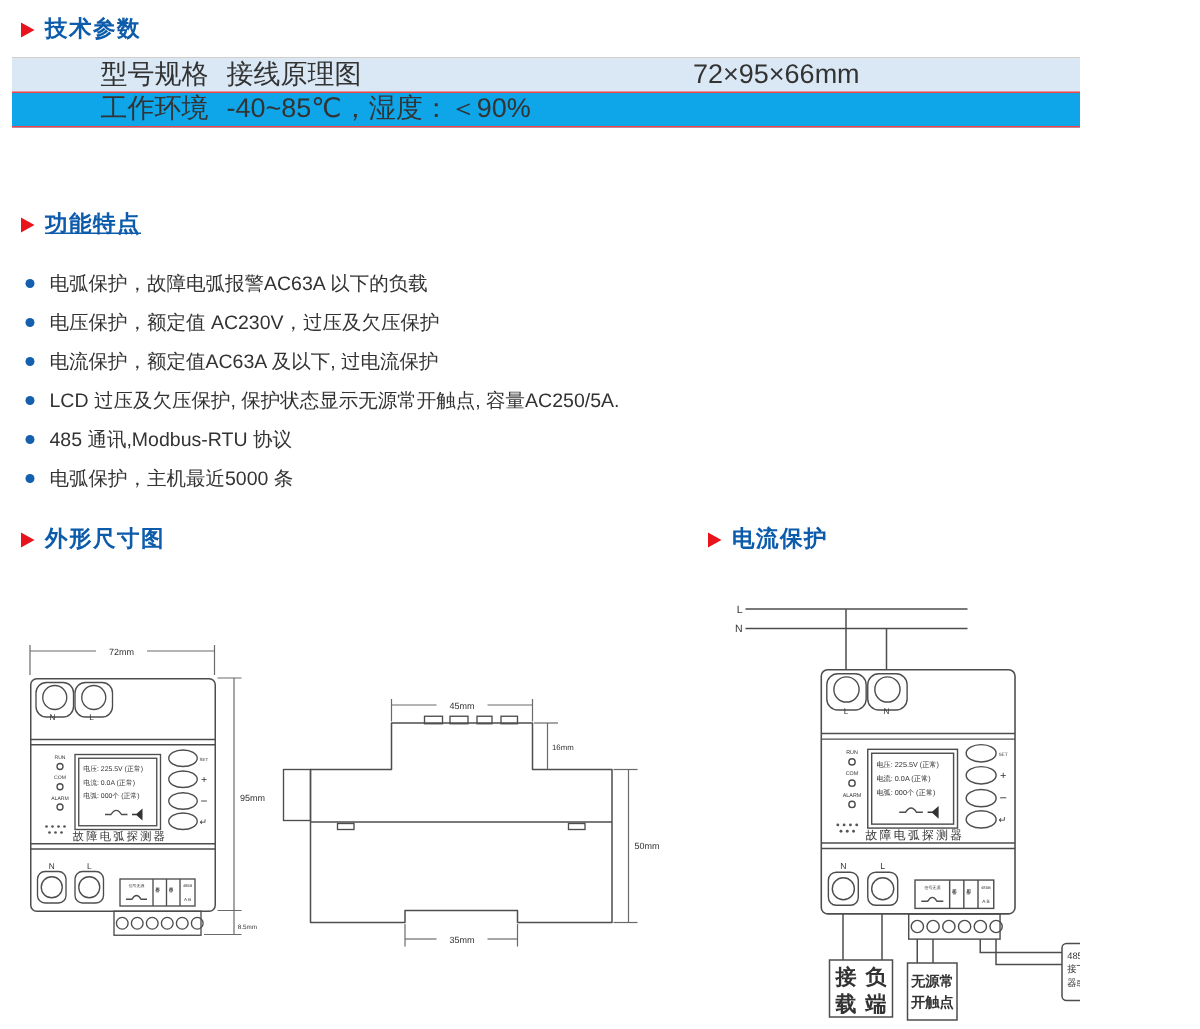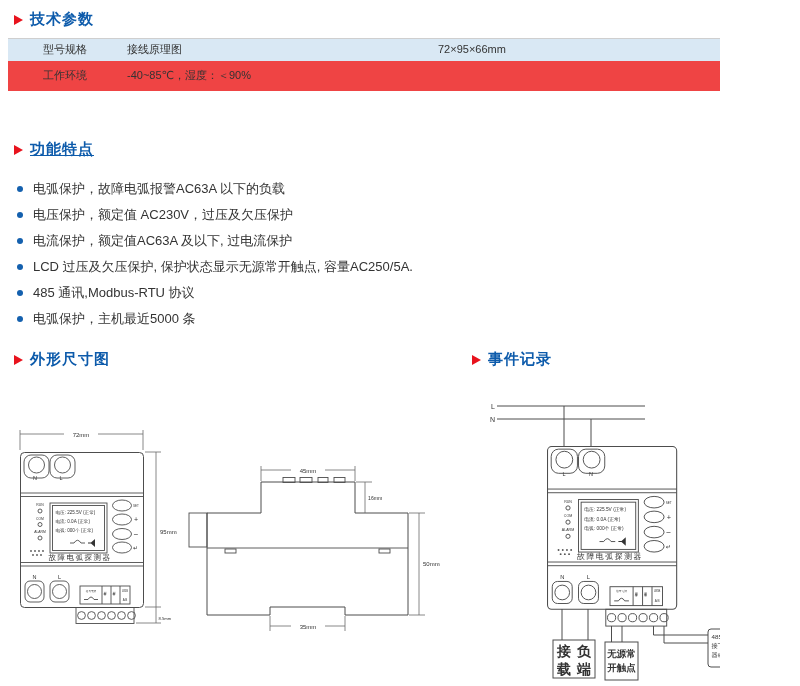--- a/index.html
+++ b/index.html
@@ -6,25 +6,25 @@
   #page{position:relative;width:720px;height:686px;background:#ffffff;overflow:hidden;
         font-family:"Liberation Sans","DejaVu Sans",sans-serif;color:#333;}
   
   .sec-head{position:absolute;display:flex;align-items:center;gap:7px;
             font-size:15px;font-weight:bold;color:#0d5bab;letter-spacing:1px;}
   .tri{width:0;height:0;border-left:9px solid #e8131d;
        border-top:5px solid transparent;border-bottom:5px solid transparent;flex:none;}
   
   .spec-table{position:absolute;left:8px;top:38px;width:784px;border-top:1px solid #cfcfcf;}
   .spec-row{display:grid;grid-template-columns:35px 84px 311px 82px 1fr;
-            height:22px;line-height:21px;font-size:11px;color:#333;
-            border-bottom:4px solid #ef4444;}
+            height:22px;line-height:21px;font-size:18px;color:#333;
+            border-bottom:1px solid #ef4444;padding-left:24px;}
   .r-blue{background:#d9e8f4;}
   .r-white{background:#fdfdfd;}
-  .r-gray{background:#ef4444;}
+  .r-gray{background:#0ea5e9;}
   .spec-row .lab{color:#333;}
   
   .features{position:absolute;left:14px;top:140px;width:780px;}
   .features ul{list-style:none;margin:17px 0 0 3px;padding:0;}
   .features li{display:flex;align-items:center;height:26px;font-size:13px;color:#333;}
   .dot{width:6px;height:6px;border-radius:50%;background:#1460ae;margin-right:10px;flex:none;}
   
   .diag{position:absolute;}
   .dev-line{fill:#ffffff;stroke:#4d4d4d;stroke-width:1;}
   .thin{fill:none;stroke:#4d4d4d;stroke-width:0.9;}
@@ -91,21 +91,21 @@
         </li>
     </ul>
   </div>
 
   <div class="sec-head" style="left:14px;top:350px;">
     <span class="tri"></span>
     <span>外形尺寸图</span>
   </div>
   <div class="sec-head" style="left:472px;top:350px;">
     <span class="tri"></span>
-    <span>事件记录</span>
+    <span>电流保护</span>
   </div>
 
   <svg class="diag" style="left:8px;top:418px;" width="175" height="245" viewBox="0 0 175 245">
     <defs>
       <g id="devgroup">
         <rect x="0.5" y="0.5" width="123" height="155" rx="4" class="dev-line"></rect>
         <line x1="0.5" y1="41" x2="123.5" y2="41" class="thin"></line>
         <line x1="0.5" y1="44.5" x2="123.5" y2="44.5" class="thin"></line>
         <line x1="0.5" y1="110.5" x2="123.5" y2="110.5" class="thin"></line>
         <line x1="0.5" y1="114" x2="123.5" y2="114" class="thin"></line>

